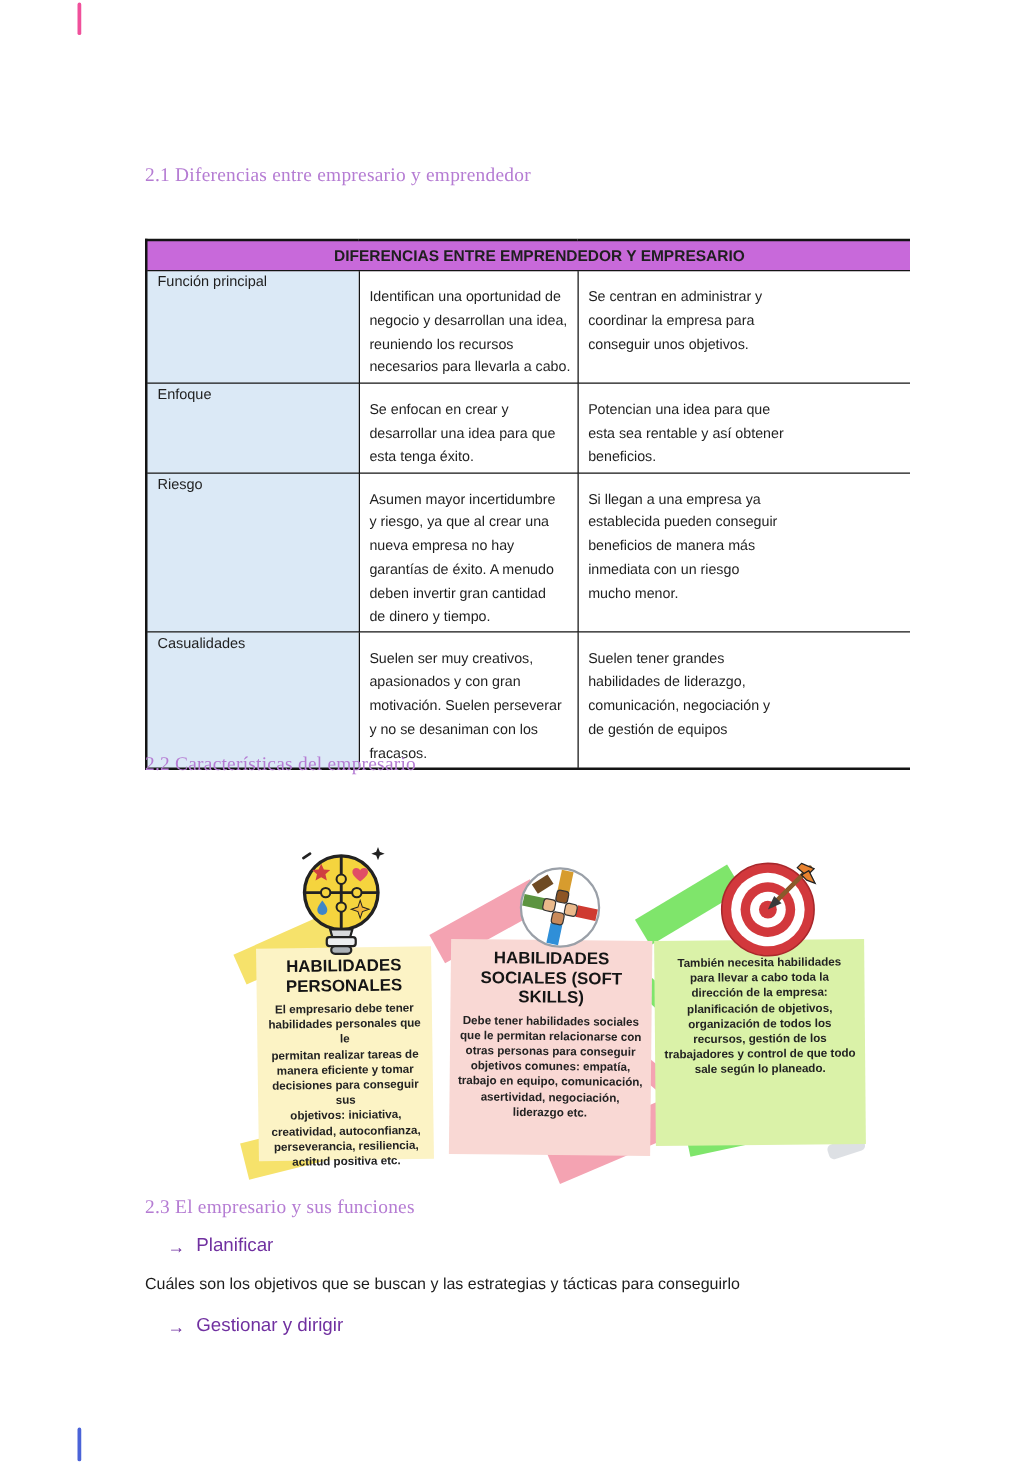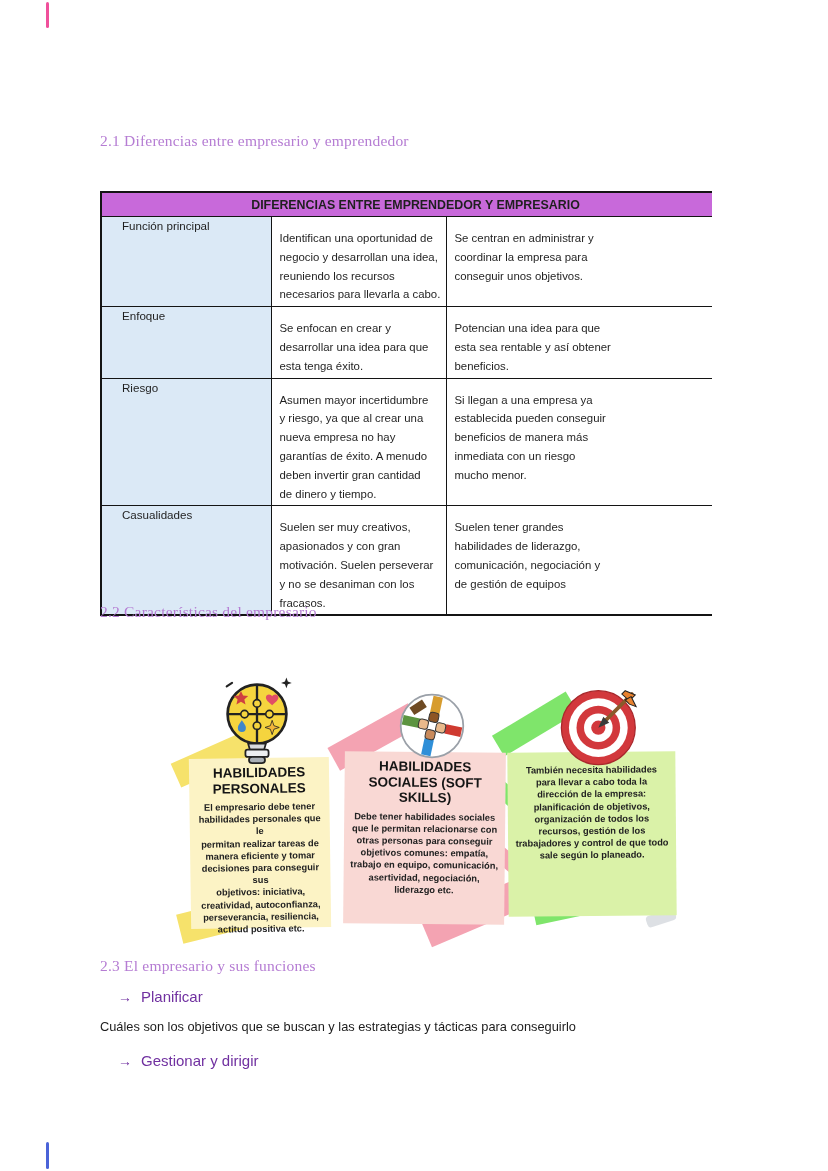--- a/index.html
+++ b/index.html
@@ -1,17 +1,17 @@
 <!DOCTYPE html>
 <html style="--heading-lavender: #b57cd3; --table-header: #c869da; --table-subheader: #e2abec; --label-blue: #dbe9f6; --border-dark: #141414; --bullet-purple: #7030a0; --text-dark: #1f1f1f; --note-yellow: #fcf3c5; --strip-yellow: #f6e26b; --note-pink: #f9d8d4; --strip-pink: #f4a3b2; --note-green: #daf2a8; --strip-green: #7fe56b; --mark-pink: #f0509b; --mark-blue: #4a63d8;"><head>
 <meta charset="utf-8">
 <style>
   html,body{margin:0;padding:0;background:#ffffff;}
   .page{position:relative;width:712px;height:1171px;background:#fff;overflow:hidden;
-        font-family:"Liberation Sans",sans-serif;color:var(--text-dark);}
+        font-family:"Liberation Sans",sans-serif;color:var(--text-dark);margin-left:16px;}
 
   
   .edge-mark{position:absolute;width:3px;border-radius:2px;}
   .edge-mark.top{left:46px;top:2px;height:26px;background:var(--mark-pink);}
   .edge-mark.bottom{left:46px;top:1142px;height:27px;background:var(--mark-blue);}
 
   
   .h-serif{position:absolute;left:100px;font-family:"Liberation Serif",serif;
            font-size:15.5px;letter-spacing:.2px;color:var(--heading-lavender);}
   .h21{top:132px;} .h22{top:603px;} .h23{top:957px;}
@@ -19,21 +19,21 @@
   
   .diff-table{position:absolute;left:100px;top:191px;width:629px;border-collapse:collapse;
               table-layout:fixed;border:2px solid var(--border-dark);}
   .diff-table col.c1{width:170px;} .diff-table col.c2{width:175px;} .diff-table col.c3{width:284px;}
   .diff-table td{border:1.5px solid var(--border-dark);vertical-align:top;}
   .t-title{background:var(--table-header);text-align:center;font-size:12.4px;font-weight:600;
            height:21px;vertical-align:middle !important;padding:1px 0;}
   .sub{background:var(--table-subheader);font-size:12.4px;font-weight:600;height:22px;
        vertical-align:middle !important;}
   .sub.center{text-align:center;} .sub.left{padding-left:7px;}
-  .lbl{background:var(--label-blue);font-size:11.6px;padding:2px 20px;}
+  .lbl{background:var(--label-blue);font-size:11.6px;padding:2px 8px;}
   .cell{background:#fff;padding:12px 4px 2px 8px;}
   .cell-text{display:block;white-space:pre-line;font-size:11.4px;line-height:18.8px;max-width:164px;}
   .hr1{height:77px;} .hr2{height:56px;} .hr3{height:113px;} .hr4{height:96px;}
 
   
   .infographic{position:absolute;left:170px;top:672px;width:516px;height:270px;}
   .strip{position:absolute;z-index:0;}
   .s-y1{left:2px;top:72px;width:92px;height:26px;background:var(--strip-yellow);transform:rotate(-24deg);}
   .s-y2{left:8px;top:228px;width:118px;height:30px;background:var(--strip-yellow);transform:rotate(-14deg);}
   .s-p1{left:158px;top:52px;width:92px;height:26px;background:var(--strip-pink);transform:rotate(-29deg);}

